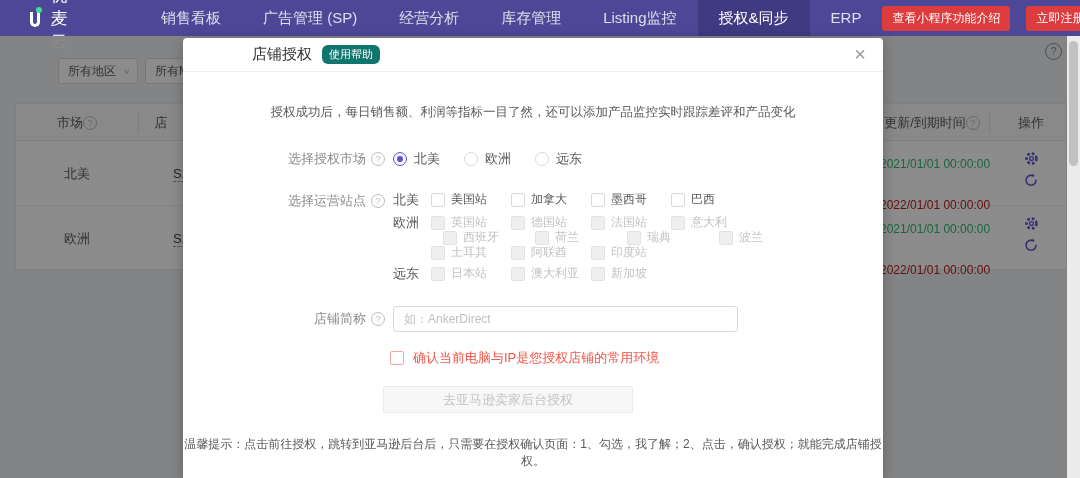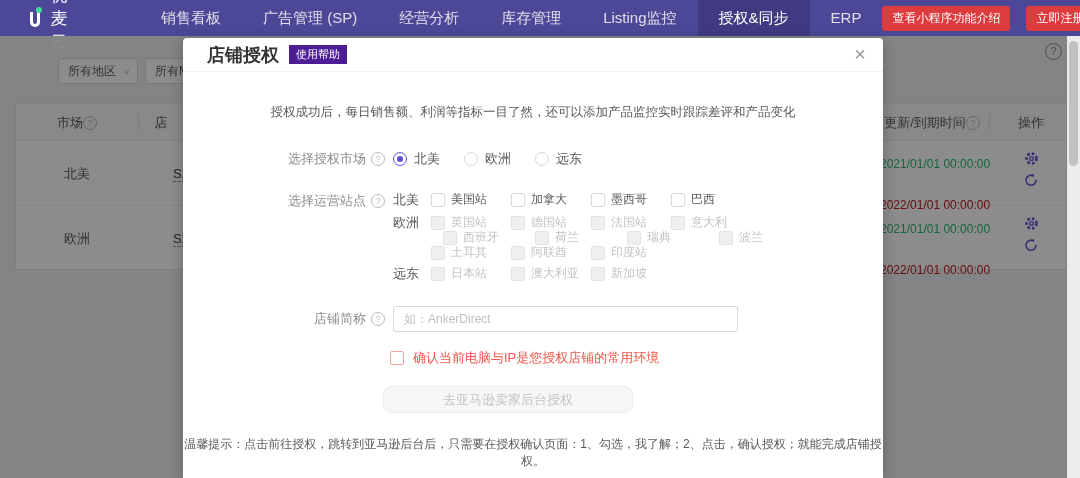--- a/index.html
+++ b/index.html
@@ -48,22 +48,22 @@
 
   
   .overlay { position:absolute; left:0; top:36px; width:1080px; height:442px; background:rgba(0,0,0,.45); z-index:10; }
   .scrollbar { position:absolute; right:0; top:36px; width:13px; height:442px; background:#ececec; z-index:40; }
   .scroll-thumb { position:absolute; left:2px; top:5px; width:9px; height:125px; background:#c1c1c1; border-radius:5px; }
 
   
   .modal { position:absolute; left:183px; top:38px; width:700px; height:440px; background:#fff;
            border-radius:4px 4px 0 0; z-index:30; box-shadow:0 3px 14px rgba(0,0,0,.25); }
   .modal-header { height:34px; padding:0 24px; display:flex; align-items:center; border-bottom:1px solid #f0f0f0; }
-  .modal-title { font-size:18px; color:#333; font-weight:700; }
-  .badge { margin-left:10px; background:#4c1d95; color:#fff; font-size:11px; padding:2px 7px; border-radius:0; cursor:pointer; }
+  .modal-title { font-size:15px; color:#333; font-weight:400;margin-left:45px; }
+  .badge { margin-left:10px; background:#0f766e; color:#fff; font-size:11px; padding:2px 7px; border-radius:6px; cursor:pointer; }
   .close { position:absolute; right:13px; top:5px; font-size:20px; color:#999; cursor:pointer; line-height:22px; padding:0 4px; }
 
   .m-desc { position:absolute; top:66px; left:0; right:0; text-align:center; color:#595959; font-size:12.5px; }
   .f-label { width:202px; display:flex; justify-content:flex-end; align-items:center; gap:5px; color:#8c8c8c; font-size:13px; flex:none; }
   .row-market { position:absolute; top:112px; left:0; display:flex; align-items:center; }
   .radio-item { display:flex; align-items:center; gap:7px; margin-left:24px; font-size:13px; color:#595959; cursor:pointer; }
   .radio { width:14px; height:14px; border:1px solid #d9d9d9; border-radius:50%; background:#fff; position:relative; flex:none; }
   .radio.sel { border-color:#5b4fd4; }
   .radio.sel::after { content:""; position:absolute; left:3px; top:3px; width:6px; height:6px; border-radius:50%; background:#5b4fd4; }
 
@@ -80,21 +80,21 @@
 
   .row-store { position:absolute; top:268px; left:0; display:flex; align-items:center; height:26px; }
   .store-input { margin-left:8px; width:345px; height:26px; border:1px solid #d9d9d9; border-radius:3px;
                  padding:0 10px; font-size:12px; color:#595959; font-family:inherit; outline:none; }
   .store-input::placeholder { color:#bfbfbf; }
 
   .row-confirm { position:absolute; top:311px; left:207px; display:flex; align-items:center; gap:9px;
                  font-size:13px; color:#f2564a; cursor:pointer; }
 
   .submit { position:absolute; top:348px; left:200px; width:250px; height:27px; background:#f7f7f7;
-            border:1px solid #ebebeb; border-radius:9px; color:#c5c5c5; font-size:13px; font-family:inherit; }
+            border:1px solid #ebebeb; border-radius:2px; color:#c5c5c5; font-size:13px; font-family:inherit; }
 
   .hint { position:absolute; top:398px; left:0; right:0; text-align:center; color:#595959; font-size:12px; }
 </style>
 </head>
 <body>
 
 <nav class="nav">
   <div class="logo">
     <span class="logo-u">
         <span class="logo-dot"></span>

